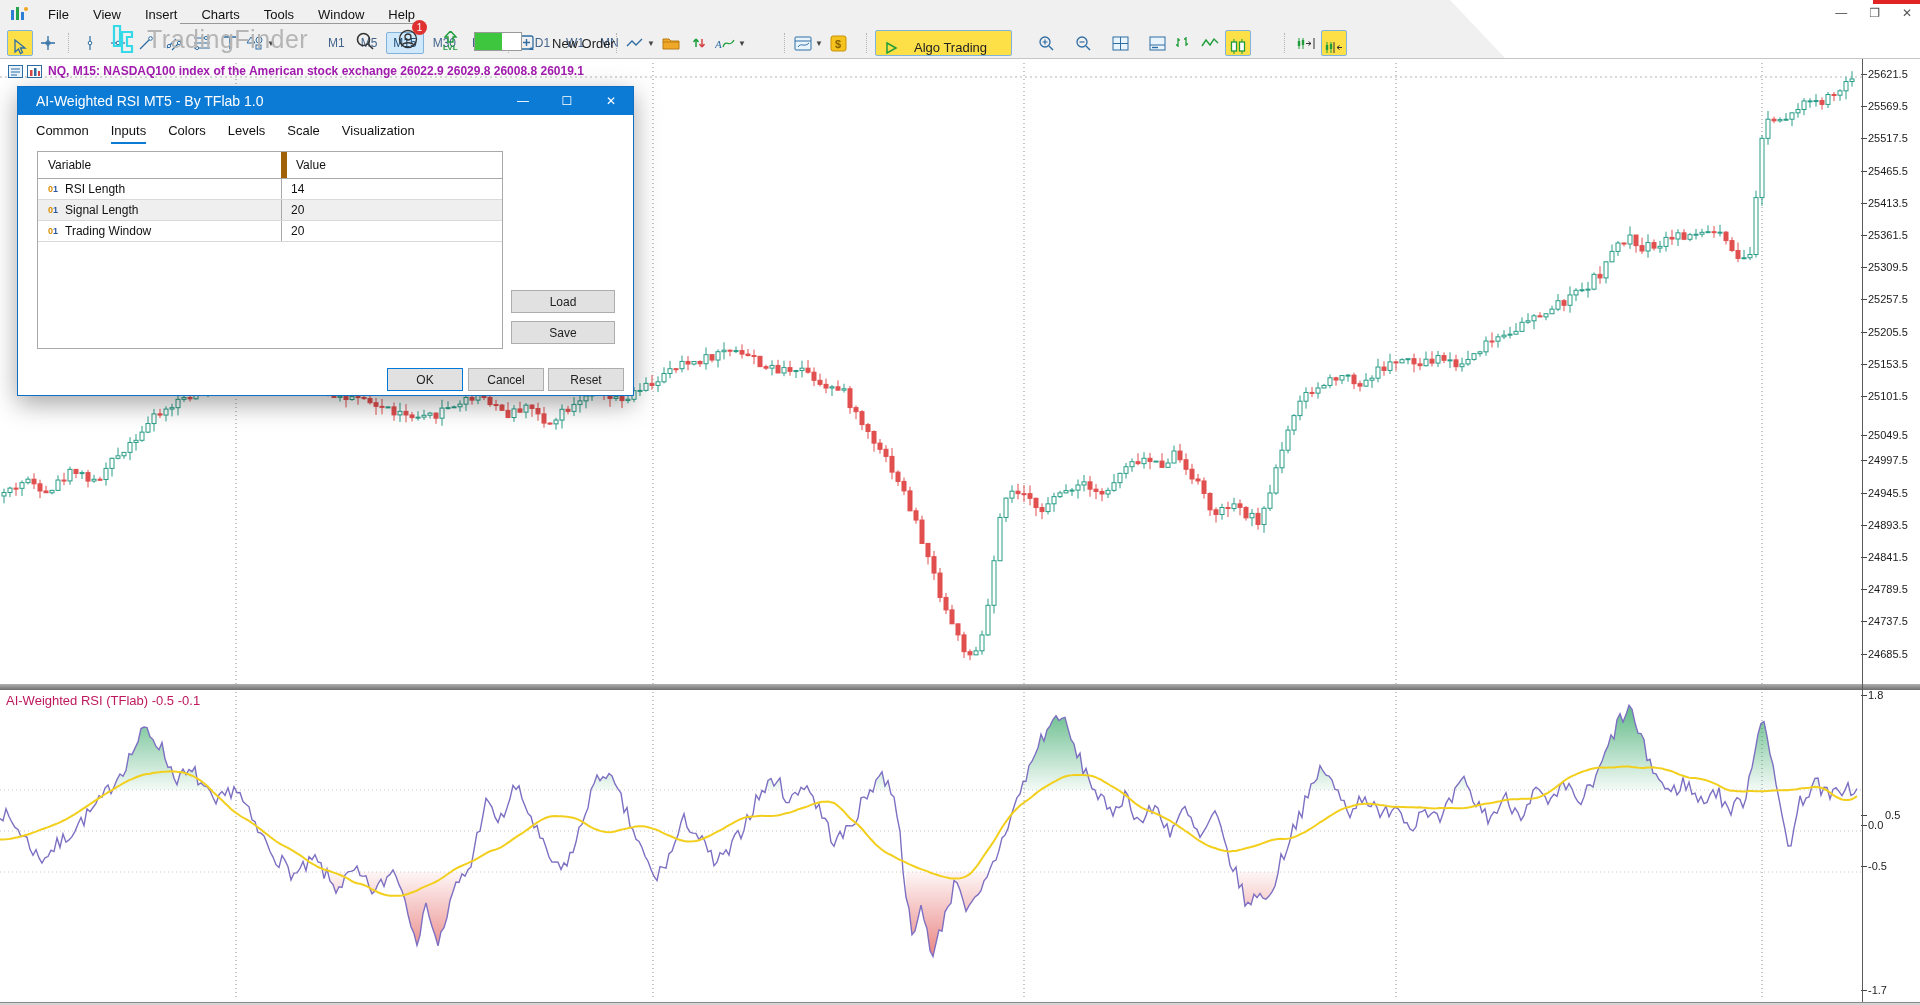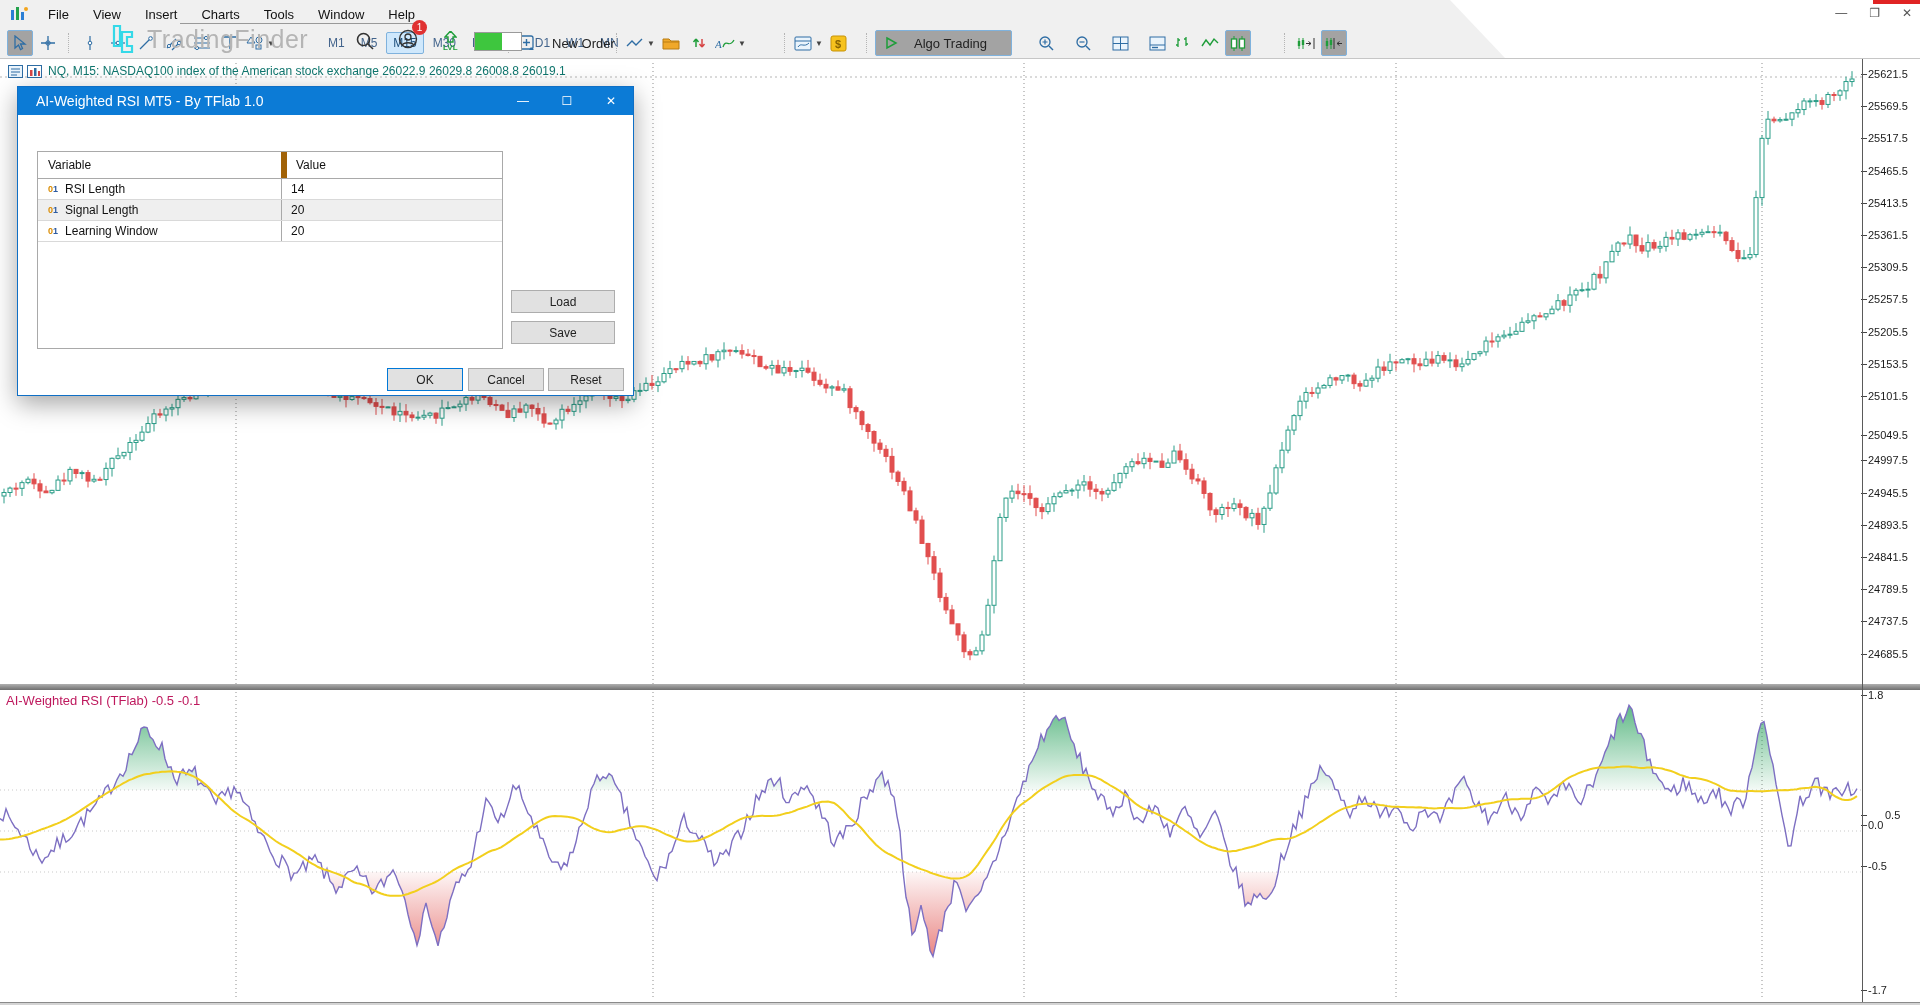--- a/index.html
+++ b/index.html
@@ -11,21 +11,21 @@
            display:flex;align-items:center;border-bottom:1px solid #e6e6e6;z-index:5;}
   #menubar .app-icon{width:18px;height:16px;margin:0 8px 0 10px;}
   #menubar .mitem{font-size:13px;color:#111;padding:4px 12px;cursor:default;}
 
   
   #toolbar{position:absolute;left:0;top:28px;width:1920px;height:30px;background:#f0f0f0;
            border-bottom:1px solid #c6c6c6;z-index:5;}
   .tgroup{position:absolute;top:0;height:30px;display:flex;align-items:center;}
   .tbtn{height:24px;min-width:24px;display:flex;align-items:center;justify-content:center;
         border:1px solid transparent;border-radius:2px;margin:0 1px;}
-  .tbtn.sel{background:#a3a3a3;border-color:#7fb2dd;}
+  .tbtn.sel{background:#fde047;border-color:#7fb2dd;align-items:flex-end;}
   .tbtn svg{display:block;}
   .tsep{width:1px;height:20px;border-left:1px dotted #b5b5b5;margin:0 6px;}
   .tf{font-size:12px;color:#43648c;padding:3px 6px;border:1px solid transparent;border-radius:2px;margin:0 1px;}
   .tf.sel{background:#cfe8fc;border-color:#7fb2dd;color:#1d4f7c;}
   .tlabel{font-size:13px;color:#222;margin:0 16px;}
   .drop{font-size:8px;color:#444;margin-left:3px;}
 
   
   #chart-region{position:absolute;left:0;top:58px;width:1920px;height:947px;background:#fff;
                 border-top:1px solid #9a9a9a;}
@@ -33,21 +33,21 @@
   #main-svg{top:0;}
   #ind-svg{top:631px;}
   #axis-line{position:absolute;left:1862px;top:0;width:1px;height:943px;background:#5a5a5a;}
   #splitter{position:absolute;left:0;top:625px;width:1920px;height:6px;
             background:linear-gradient(#b0b0b0,#6f6f6f);}
   #bottom-strip{position:absolute;left:0;top:943px;width:1920px;height:4px;
                 background:#d4d4d4;border-top:1px solid #8a8a8a;}
   .plabel{position:absolute;left:1868px;font-size:11px;color:#1a1a1a;white-space:nowrap;}
   .plabel .tick{position:absolute;left:-7px;top:6px;width:6px;height:1px;background:#444;}
   #chart-caption{position:absolute;left:8px;top:5px;display:flex;align-items:center;z-index:2;}
-  #chart-caption .cap-text{font-size:12px;color:#0f766e;margin-left:6px;}
+  #chart-caption .cap-text{font-size:12px;color:#a21caf;margin-left:6px;font-weight:bold;}
   #ind-caption{position:absolute;left:6px;top:634px;font-size:13px;color:#be185d;z-index:2;}
 
   
   #dialog{position:absolute;left:17px;top:86px;width:615px;height:308px;background:#fff;
           border:1px solid #0f6fc5;box-shadow:0 8px 24px rgba(0,0,0,.35);z-index:20;}
   #dlg-titlebar{position:absolute;left:0;top:0;width:100%;height:28px;background:#0c7bd6;
                 display:flex;align-items:center;}
   #dlg-title{color:#fff;font-size:14px;margin-left:18px;flex:1;}
   .dlg-winbtn{width:44px;height:28px;color:#fff;font-size:12px;display:flex;align-items:center;
               justify-content:center;}
@@ -1056,20 +1056,28 @@
   <div id="bottom-strip"></div>
 </div>
 
 <div id="dialog">
   <div id="dlg-titlebar">
     <span id="dlg-title">AI-Weighted RSI MT5 - By TFlab 1.0</span>
     <span class="dlg-winbtn">—</span>
     <span class="dlg-winbtn">☐</span>
     <span class="dlg-winbtn">✕</span>
   </div>
+  <div id="dlg-tabs">
+      <span class="dtab">Common</span>
+      <span class="dtab active">Inputs</span>
+      <span class="dtab">Colors</span>
+      <span class="dtab">Levels</span>
+      <span class="dtab">Scale</span>
+      <span class="dtab">Visualization</span>
+    </div>
   <div id="dlg-table">
       <div class="trow head">
         <div class="tc-var">Variable</div>
         <div class="tc-val">Value</div>
       </div>
       <div class="trow">
         <div class="tc-var">
           <span class="numicon"><span class="n0">0</span><span class="n1">1</span></span>
           <span>RSI Length</span>
         </div>
@@ -1078,21 +1086,21 @@
       <div class="trow alt">
         <div class="tc-var">
           <span class="numicon"><span class="n0">0</span><span class="n1">1</span></span>
           <span>Signal Length</span>
         </div>
         <div class="tc-val">20</div>
       </div>
       <div class="trow">
         <div class="tc-var">
           <span class="numicon"><span class="n0">0</span><span class="n1">1</span></span>
-          <span>Learning Window</span>
+          <span>Trading Window</span>
         </div>
         <div class="tc-val">20</div>
       </div>
     </div>
   <div class="dbtn" style="left:493px;top:203px;">Load</div>
   <div class="dbtn" style="left:493px;top:234px;">Save</div>
   <div class="dbtn small default" style="left:369px;top:281px;">OK</div>
   <div class="dbtn small" style="left:450px;top:281px;">Cancel</div>
   <div class="dbtn small" style="left:530px;top:281px;">Reset</div>
 </div>

